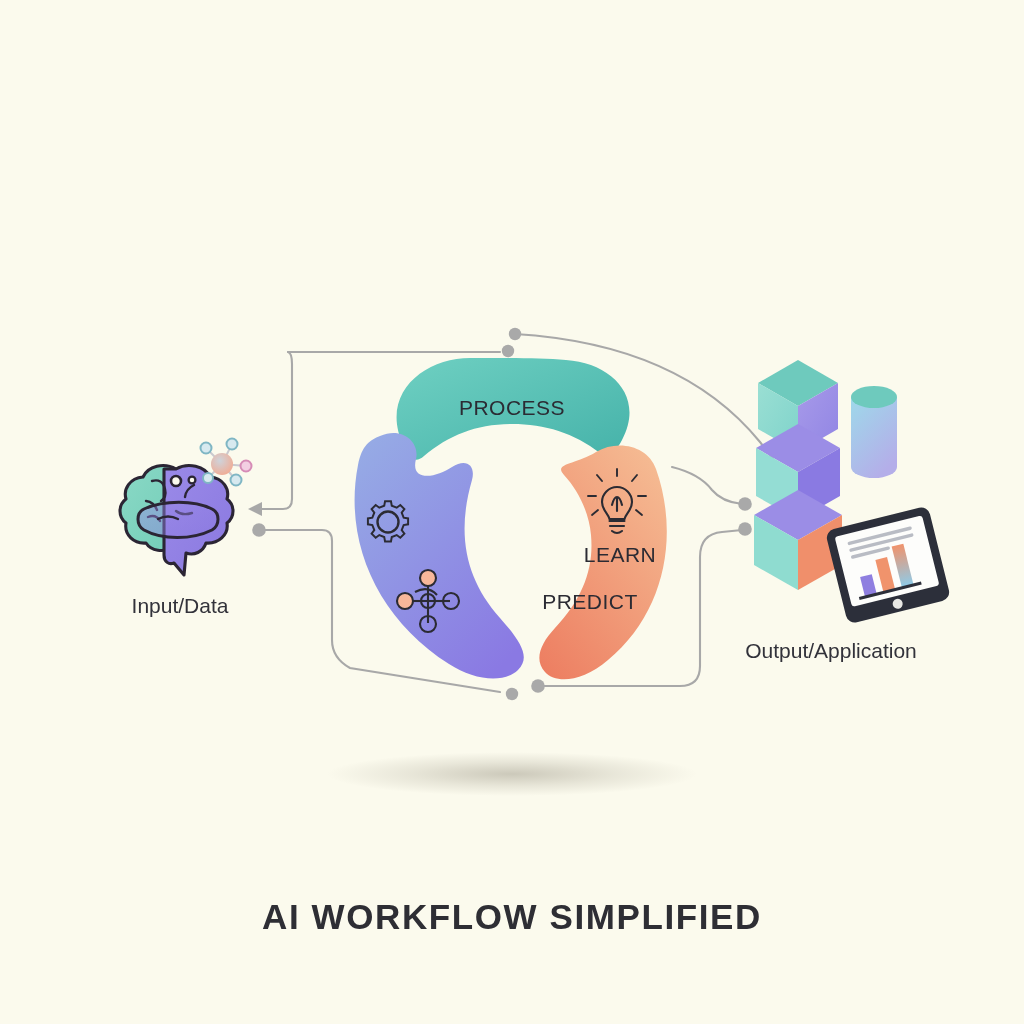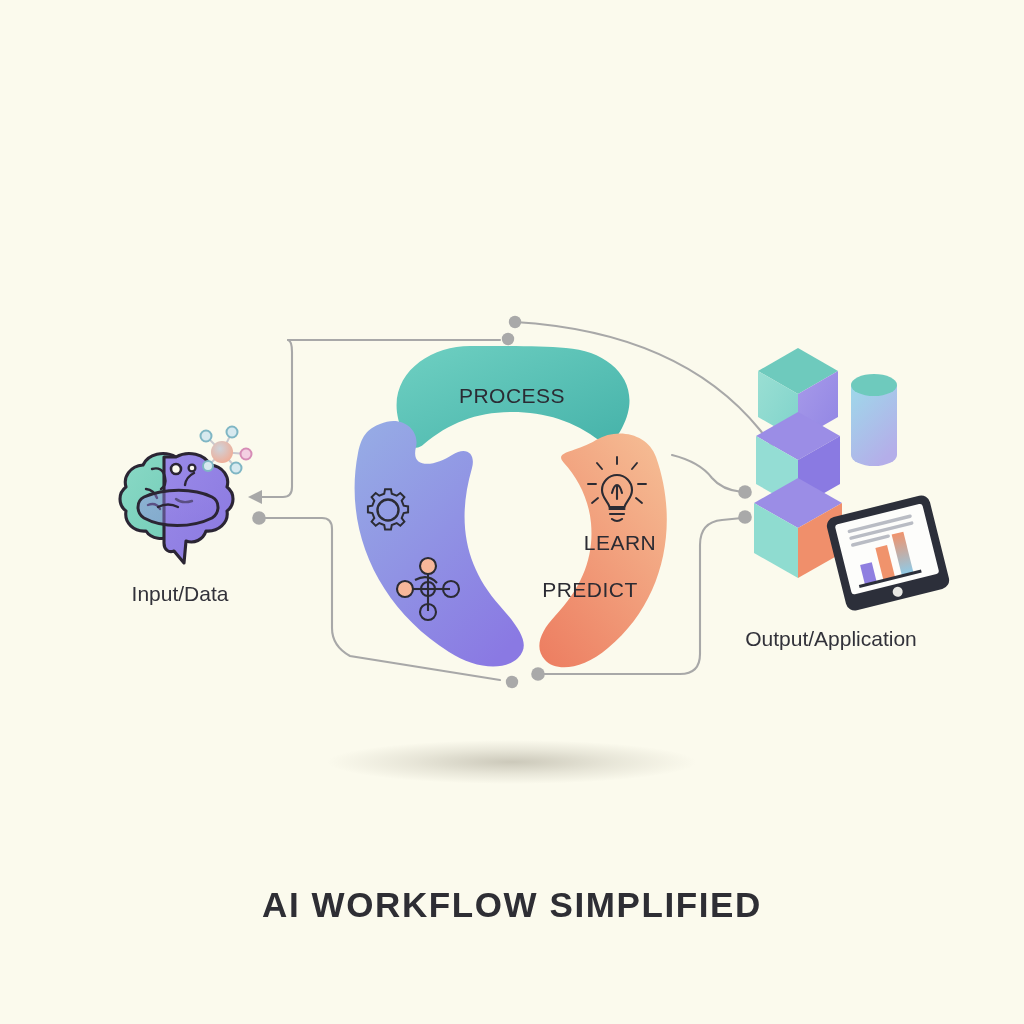--- a/index.html
+++ b/index.html
@@ -2,21 +2,21 @@
 <html><head>
 <meta charset="utf-8">
 <style>
   html,body{margin:0;padding:0;}
   body{
     width:1024px;height:1024px;overflow:hidden;
     background:#fbfaed;
     font-family:"Liberation Sans", sans-serif;
     position:relative;
   }
-  #stage{position:absolute;inset:0;width:1024px;height:916px;}
+  #stage{position:absolute;inset:0;width:1024px;height:916px;margin-top:12px;}
   svg#scene{position:absolute;left:0;top:0;width:1024px;height:1024px;display:block;}
 
   .seg-label{
     font-family:"Liberation Sans", sans-serif;
     font-weight:400;
     fill:#2b2b33;
     letter-spacing:0.5px;
   }
   .node-label{
     font-family:"Liberation Sans", sans-serif;

